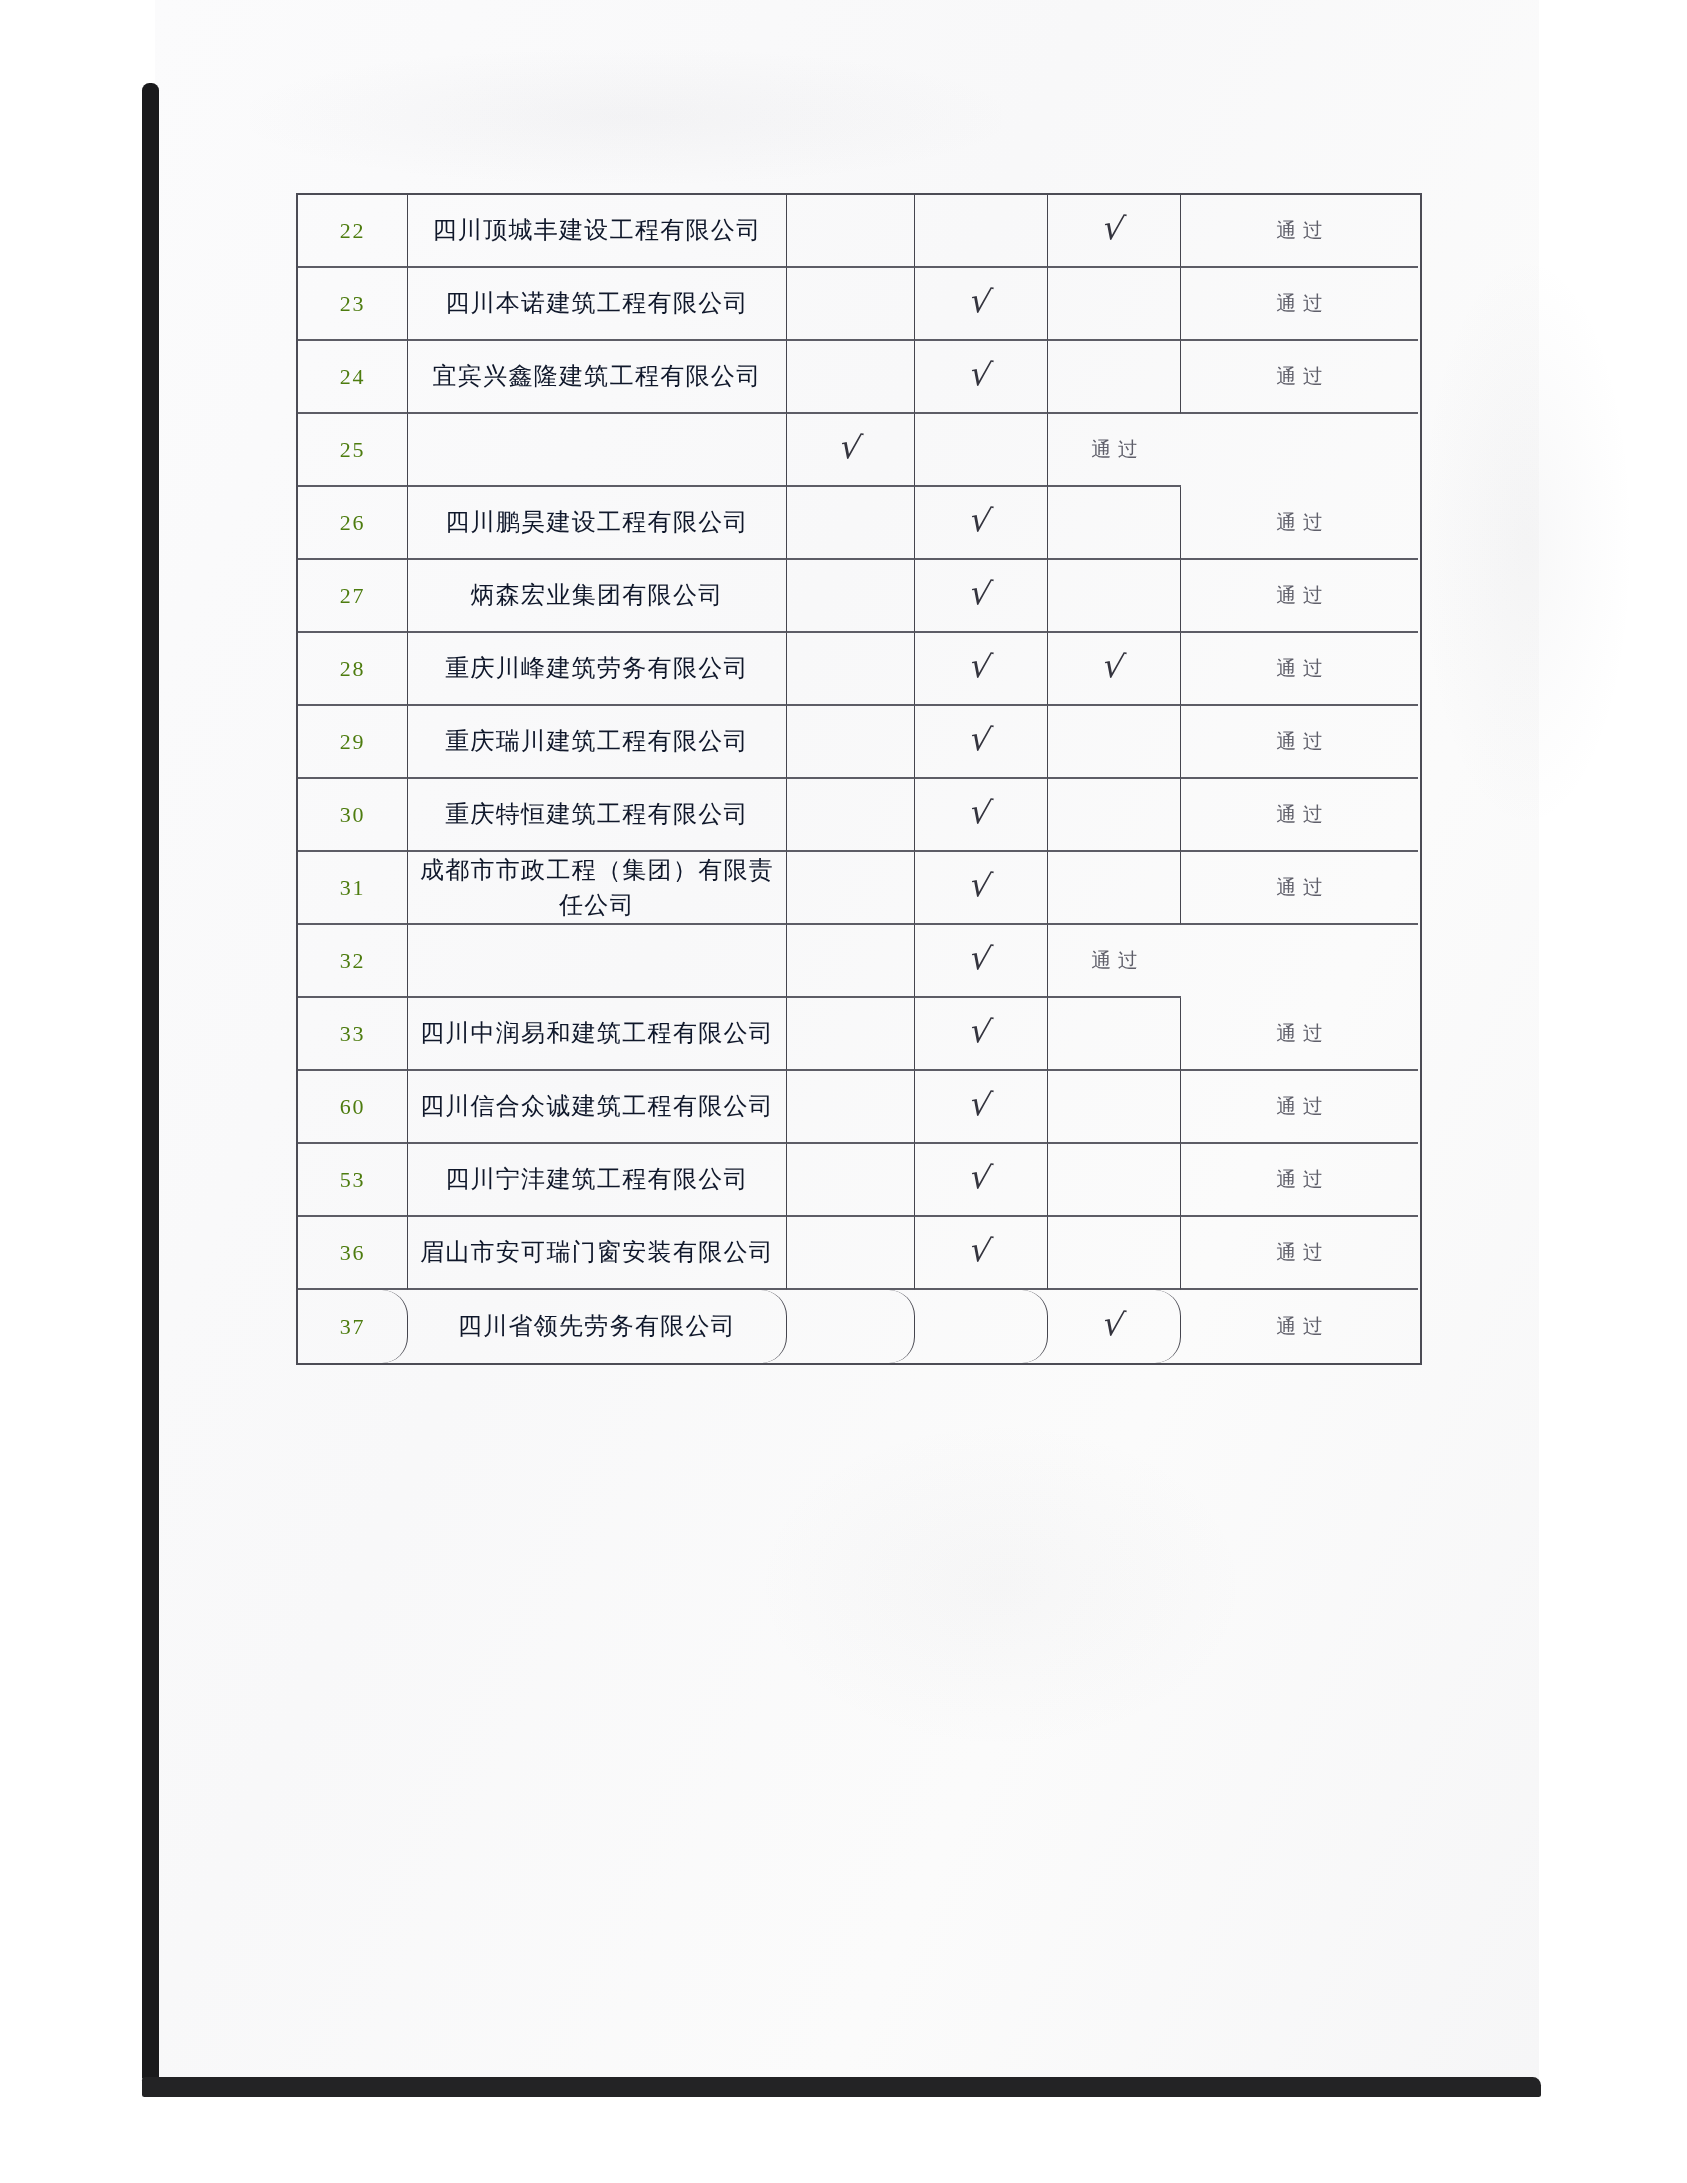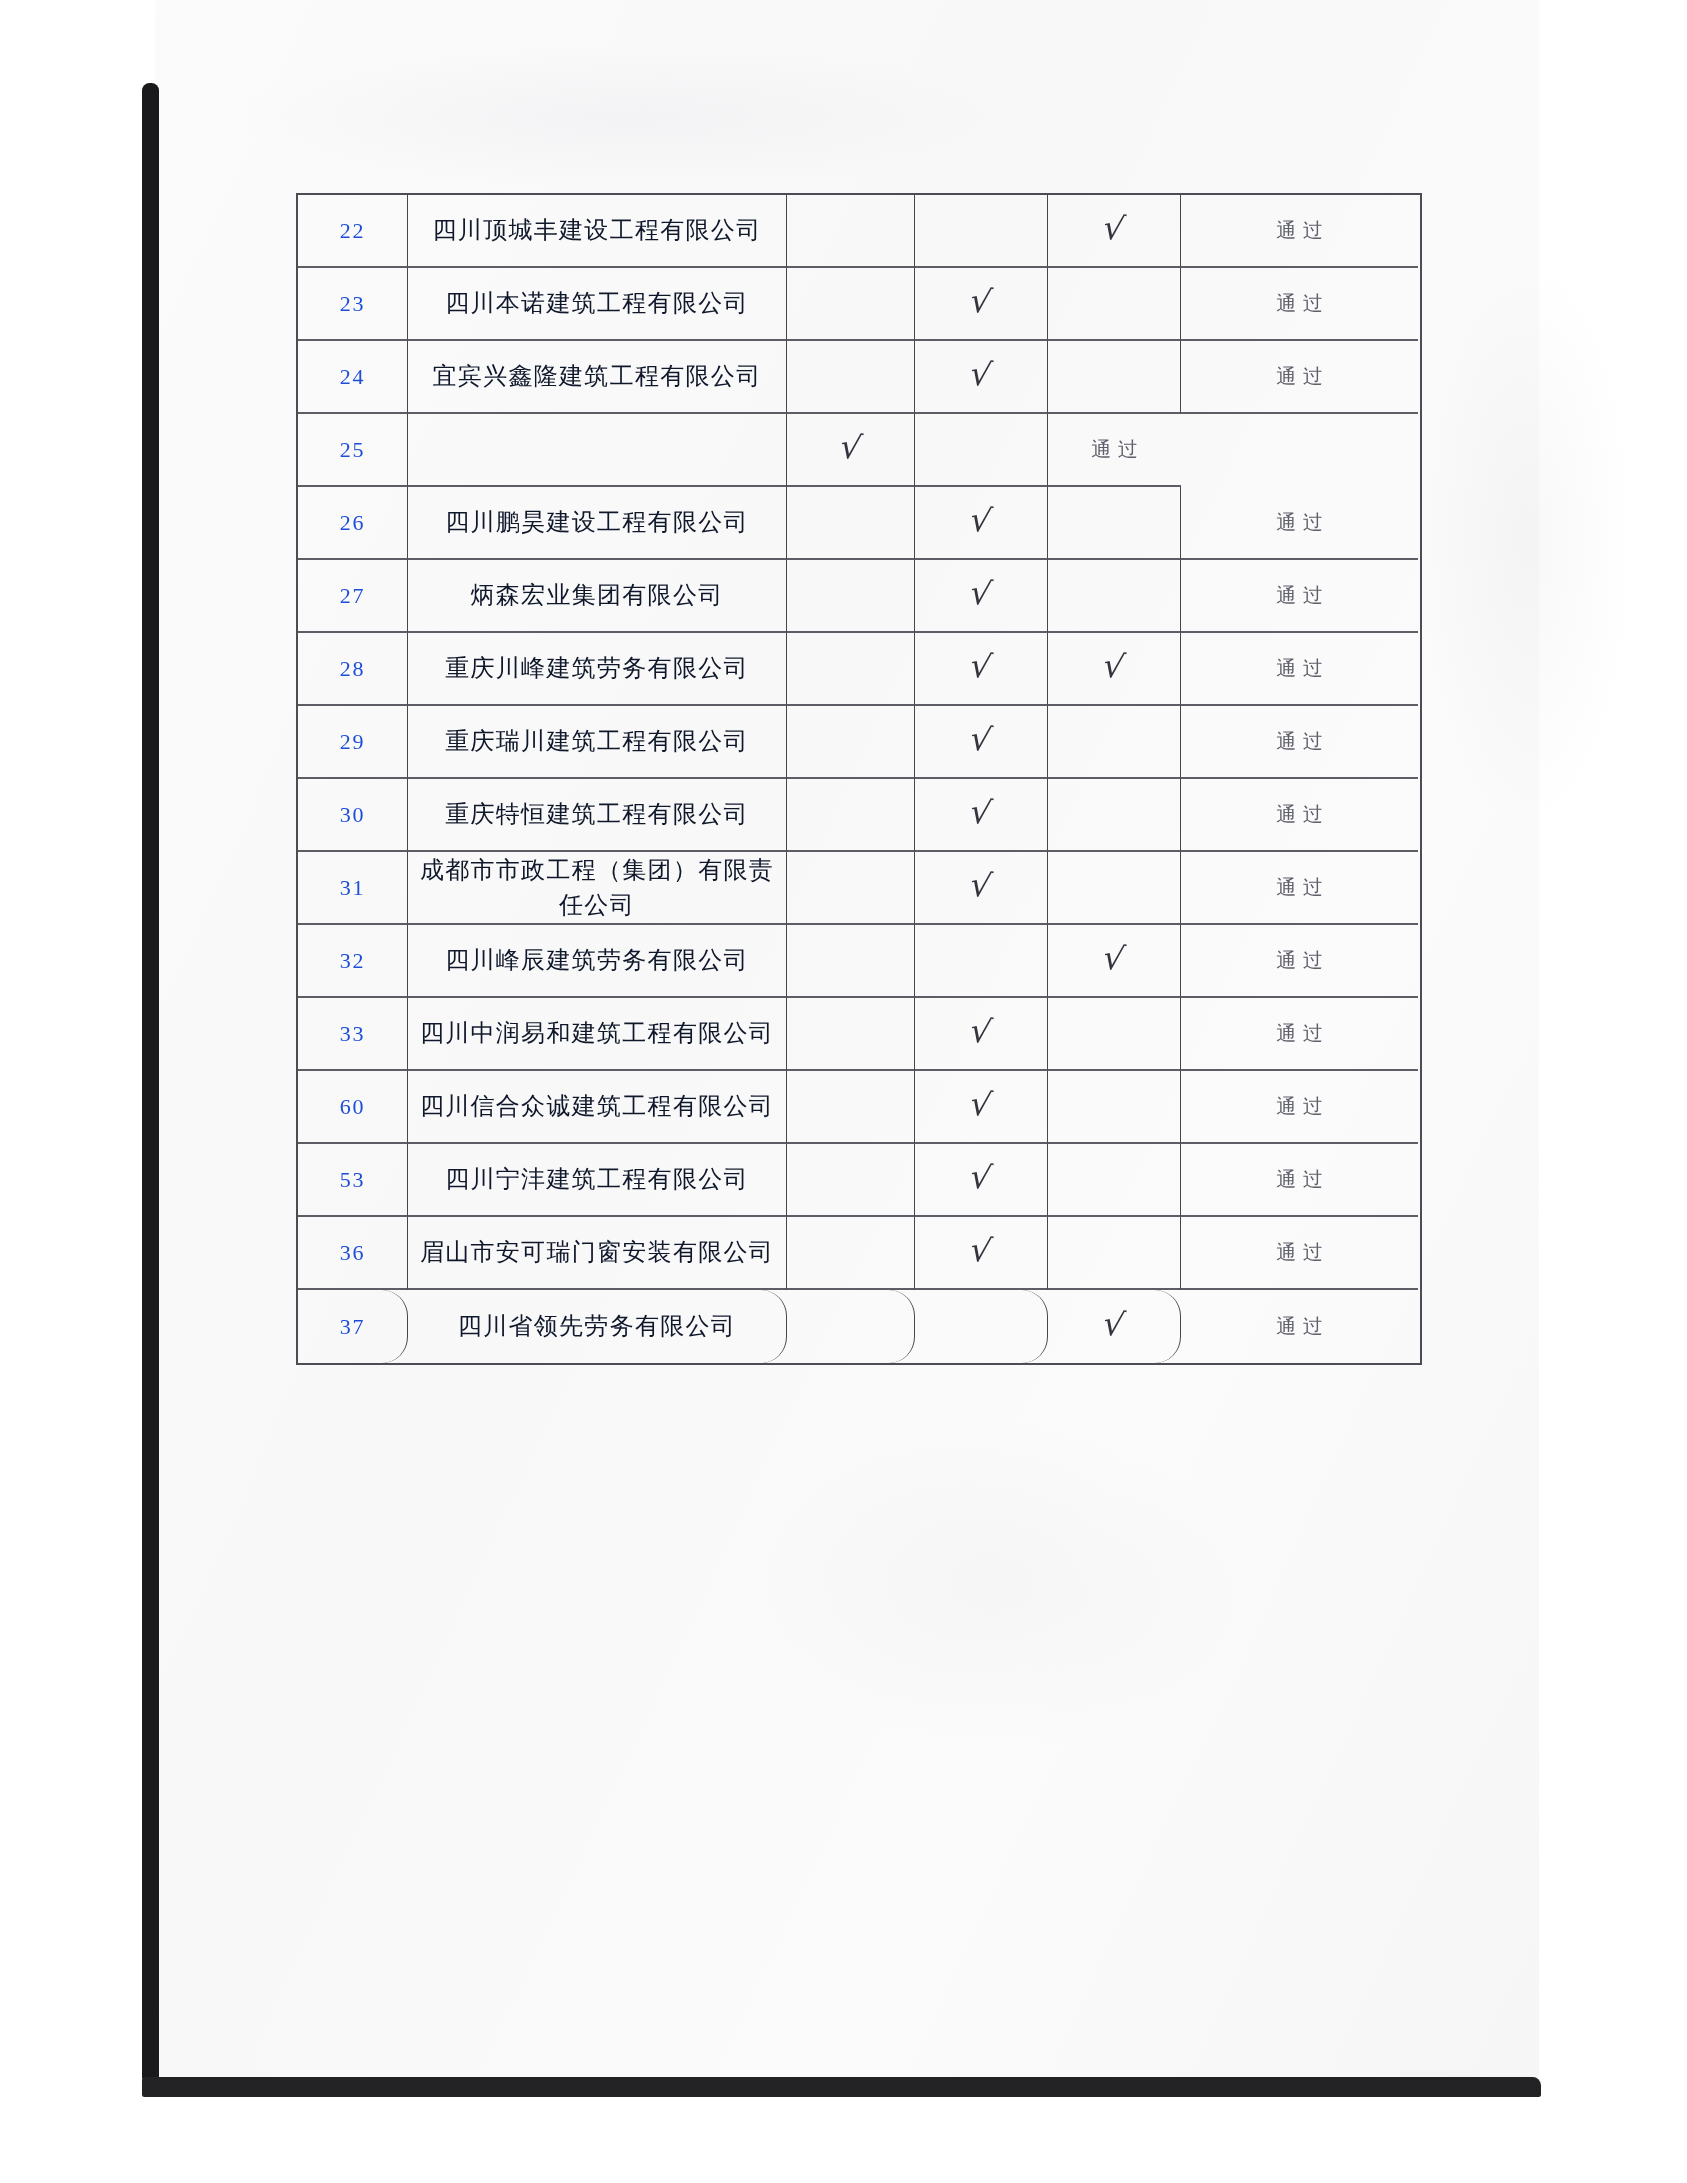--- a/index.html
+++ b/index.html
@@ -79,21 +79,21 @@
     border-bottom: 2.5px solid #5d5d66;
     box-sizing: border-box;
     display: flex;
     align-items: center;
     justify-content: center;
     overflow: hidden;
   }
   .td:last-child { border-right: none; }
   .num {
     font-size: 22px;
-    color: #1d4ed8;
+    color: #4d7c0f;
     letter-spacing: 1.7px;
   }
   .company {
     font-size: 24px;
     color: #0f172a;
     letter-spacing: 1.3px;
     line-height: 1.45;
     text-align: center;
     padding: 0 10px;
   }
@@ -311,23 +311,20 @@
       </div>
       <div class="td c-result">
         <span class="result">通过</span>
       </div>
     </div>
 
     <div class="tr">
       <div class="td c-no">
         <span class="num">32</span>
       </div>
-      <div class="td c-company">
-        <span class="company">四川峰辰建筑劳务有限公司</span>
-      </div>
       <div class="td c-blank"></div>
       <div class="td c-check check-a">
         
       </div>
       <div class="td c-check check-b">
         <span class="check">√</span>
       </div>
       <div class="td c-result">
         <span class="result">通过</span>
       </div>

